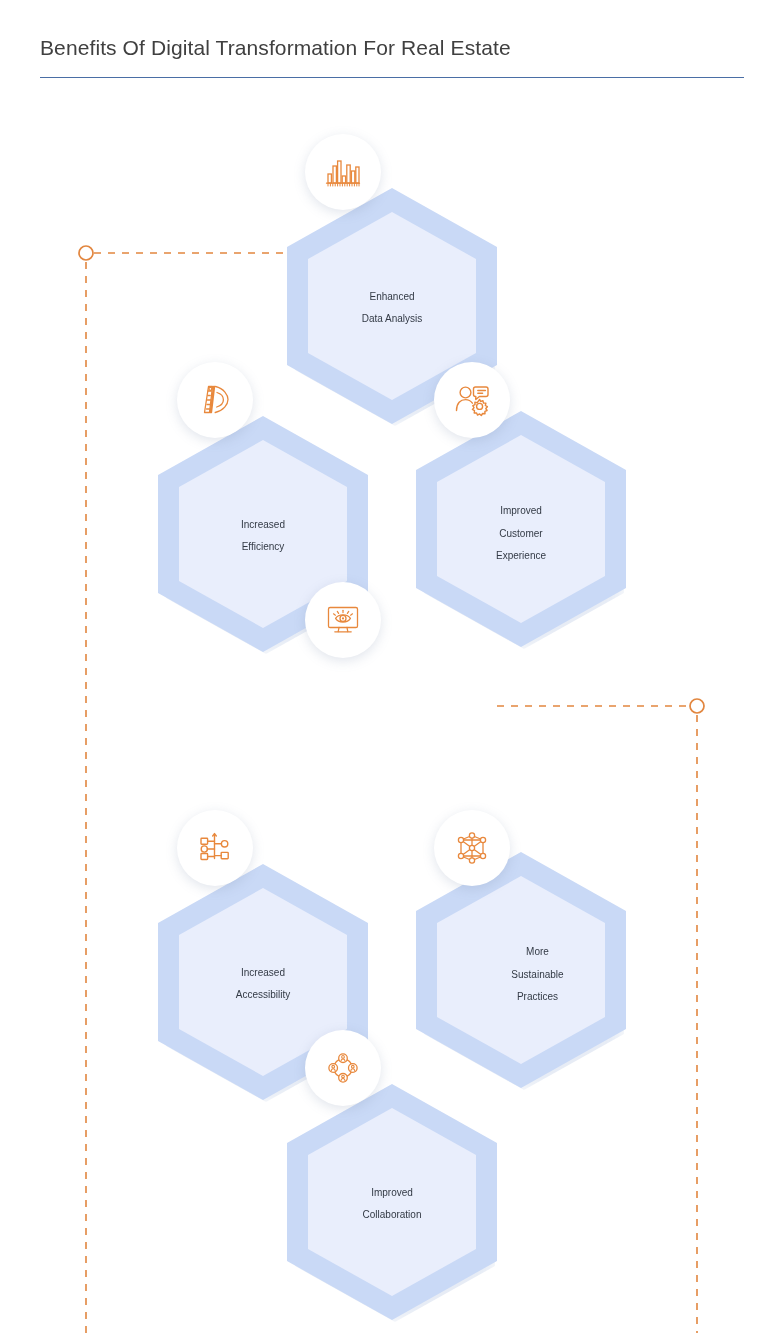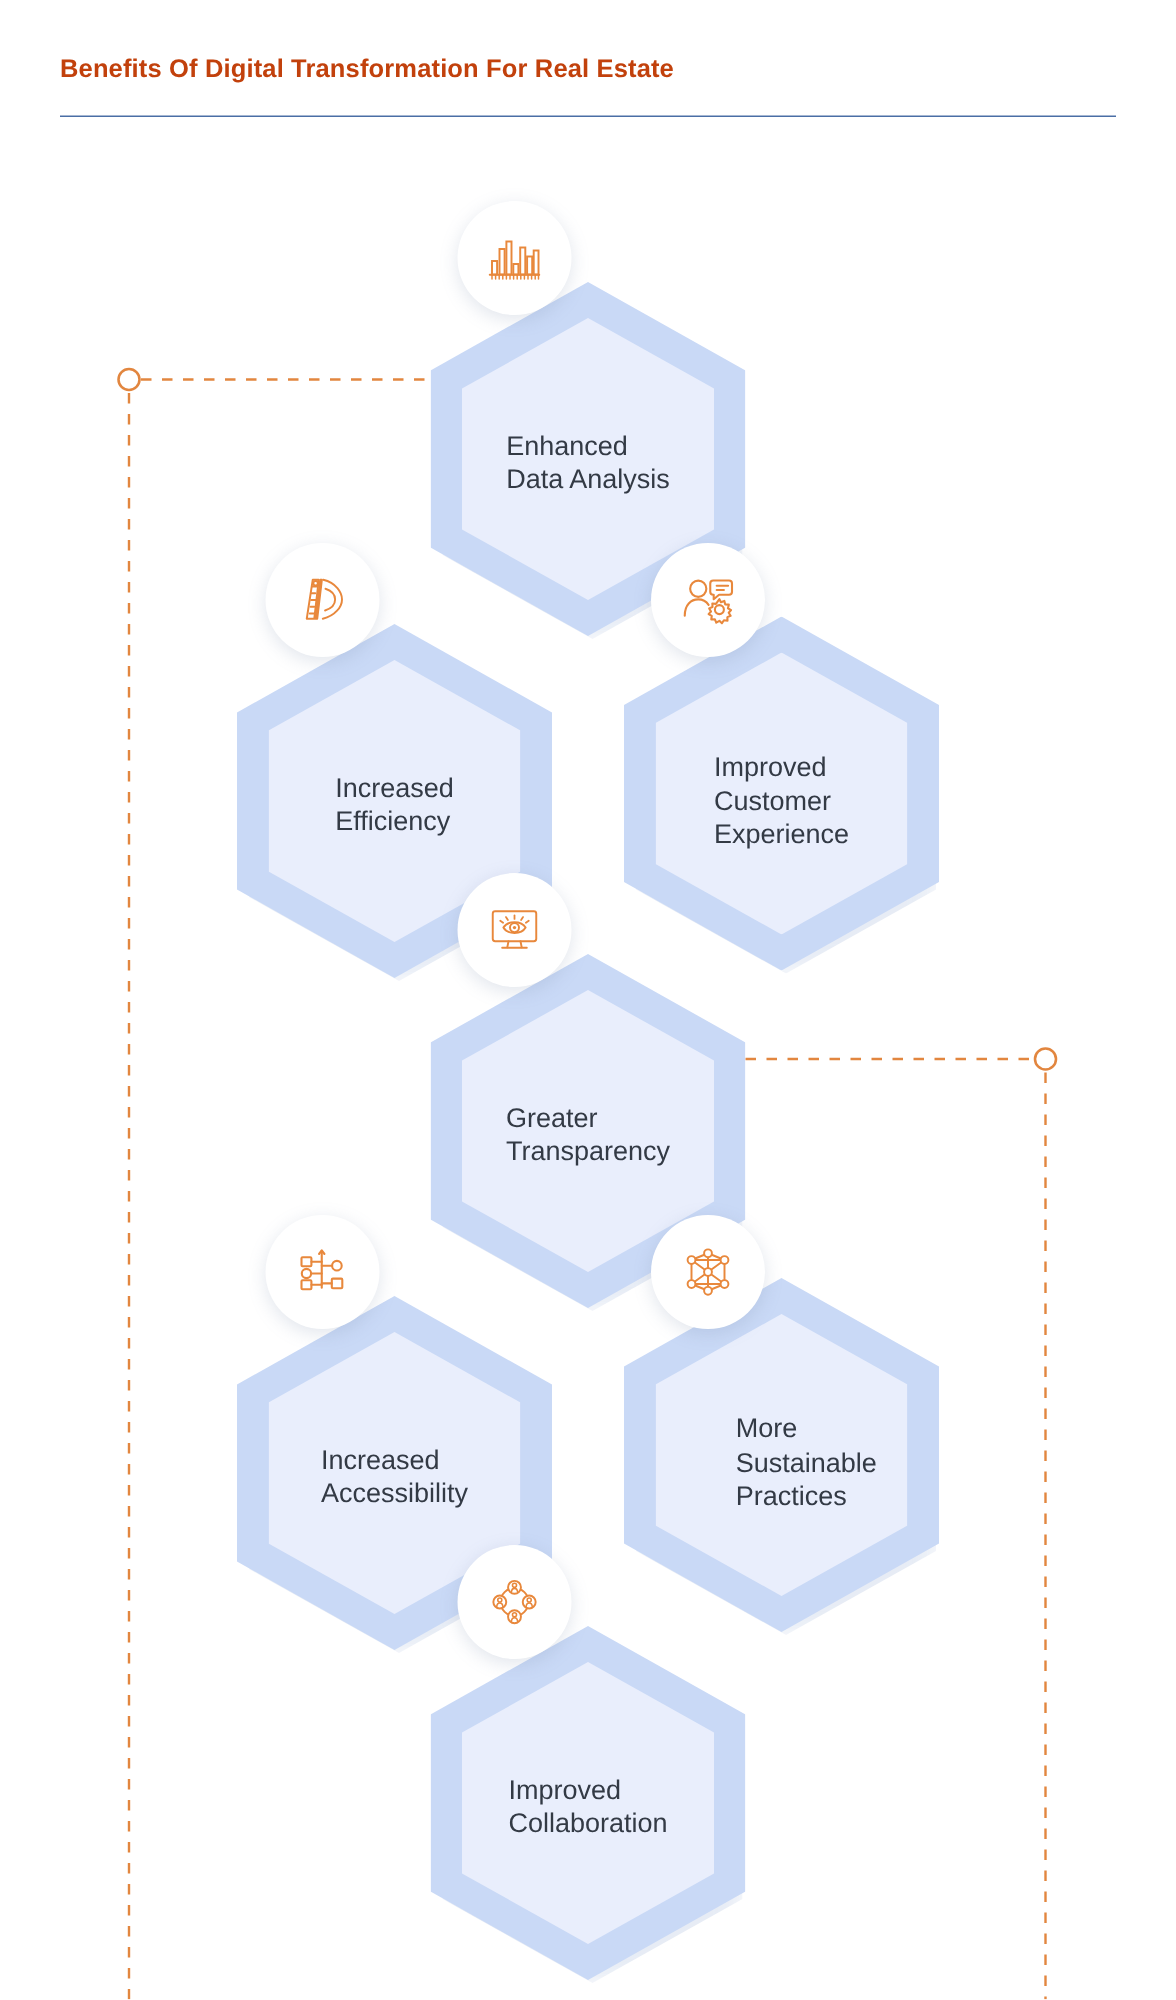--- a/index.html
+++ b/index.html
@@ -8,24 +8,24 @@
     background:#ffffff;
     font-family:"Liberation Sans", sans-serif;
     position:relative;
     overflow:hidden;
   }
   .page{position:absolute;inset:0;}
 
   
   .header{position:absolute;left:40px;top:36px;width:704px;}
   .title{
-    font-size:17px;
-    color:#c2410c;
+    font-size:21px;
+    color:#404040;
     letter-spacing:.1px;
-    font-weight:700;
+    font-weight:400;
     white-space:nowrap;
   }
   .title-rule{
     position:absolute;left:0;top:41px;width:704px;height:1px;
     background:#4a6ea5;
   }
 
   
   .connectors{position:absolute;left:0;top:0;width:784px;height:1333px;}
 
@@ -43,22 +43,22 @@
     clip-path:polygon(50% 0%,100% 25%,100% 75%,50% 100%,0% 75%,0% 25%);
   }
   .hex-inner{
     position:absolute;left:21px;top:24px;width:168px;height:188px;
     background:#e9eefc;
     clip-path:polygon(50% 0%,100% 25%,100% 75%,50% 100%,0% 75%,0% 25%);
   }
   .hex-label{
     position:absolute;left:0;right:0;top:0;bottom:0;
     display:flex;align-items:center;justify-content:center;
-    text-align:left;
-    font-size:18px;
+    text-align:center;
+    font-size:10px;
     line-height:22.5px;
     color:#333a45;
     padding:0 24px;
     box-sizing:border-box;
     white-space:pre-line;
   }
   .hex-label.t3{padding-top:6px;}
 
   
   .icon-badge{
@@ -169,27 +169,20 @@
         <path d="M5.5 31.5 C5.5 24.2 9.6 20.6 14.5 20.6 C17.4 20.6 19.8 21.9 21.4 24.2"></path>
         <path d="M24.5 8 h10.5 a2 2 0 0 1 2 2 v5.5 a2 2 0 0 1 -2 2 h-6.6 l-3.6 3 v-3 h-0.3 a2 2 0 0 1 -2 -2 v-5.5 a2 2 0 0 1 2 -2 Z"></path>
         <line x1="26.8" y1="11.5" x2="34.4" y2="11.5"></line>
         <line x1="26.8" y1="14.3" x2="31.6" y2="14.3"></line>
         <circle cx="28.6" cy="27.4" r="3"></circle>
         <path d="M28.6 20.4 l1 2.1 2.3 -0.9 0.6 2.4 2.4 0.1 -0.6 2.4 2.1 1.2 -1.6 1.8 1.3 2 -2.2 0.9 0.1 2.4 -2.4 -0.3 -1.3 2 -1.7 -1.6 -2.1 1.2 -0.9 -2.2 -2.4 0.1 0.3 -2.4 -2.1 -1.2 1.6 -1.7 -1.2 -2.1 2.2 -0.9 -0.1 -2.4 2.4 0.3 Z"></path>
       </svg>
     </span>
   </div>
 
-  <div class="hex-wrap" style="left:287px;top:636px;">
-    <div class="hex-shadow"></div>
-    <div class="hex-outer"></div>
-    <div class="hex-inner"></div>
-    <div class="hex-label">Greater
-Transparency</div>
-  </div>
   <div class="icon-badge" style="left:305px;top:582px;">
     <span>
       <svg width="42" height="42" viewBox="0 0 42 42" fill="none" stroke="#e8883c" stroke-width="1.3" stroke-linejoin="round" stroke-linecap="round">
         <rect x="6.5" y="8.5" width="29" height="20" rx="1.6"></rect>
         <line x1="17" y1="28.5" x2="16.2" y2="32.6"></line>
         <line x1="25" y1="28.5" x2="25.8" y2="32.6"></line>
         <line x1="12.8" y1="32.8" x2="29.2" y2="32.8"></line>
         <path d="M13.6 19.4 C16.4 14.6 25.6 14.6 28.4 19.4 C25.6 24.2 16.4 24.2 13.6 19.4 Z"></path>
         <circle cx="21" cy="19.4" r="3"></circle>
         <circle cx="21" cy="19.4" r="1.1" fill="#e8883c" stroke="none"></circle>

